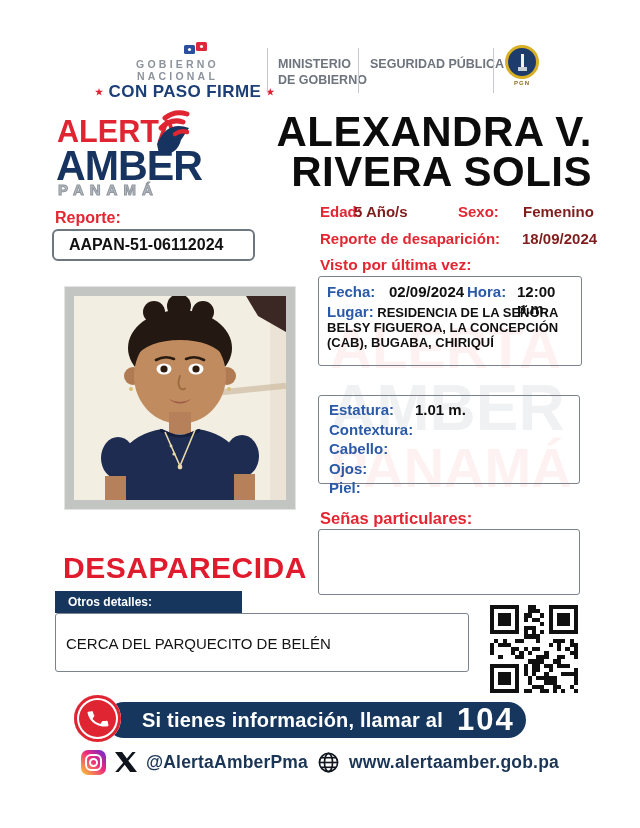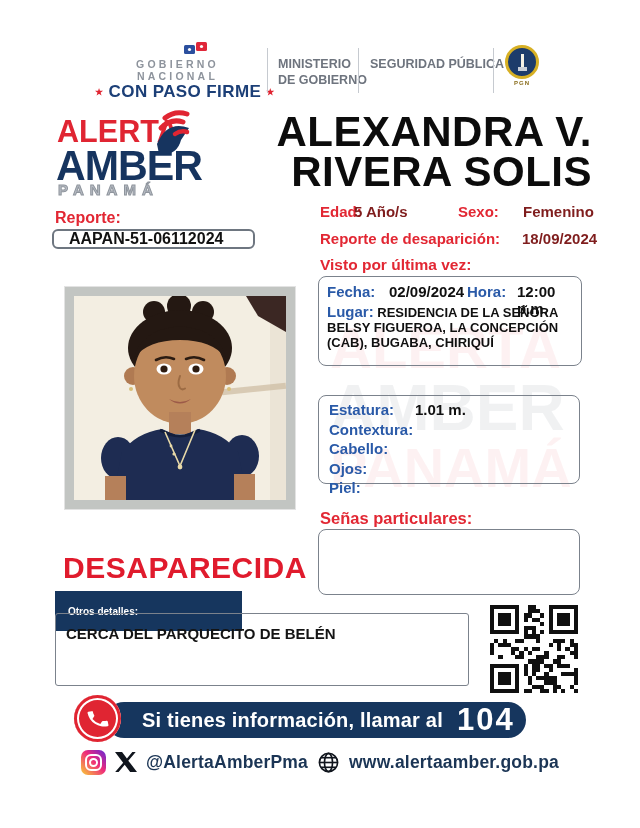--- a/index.html
+++ b/index.html
@@ -33,43 +33,43 @@
   .name-block{left:260px;top:112px;width:332px;text-align:right;font-size:42px;line-height:40px;font-weight:bold;color:#0c0c0c;letter-spacing:.5px;}
 
   
   .watermark{left:330px;top:318px;width:300px;z-index:0;font-weight:bold;line-height:60px;pointer-events:none;}
   .watermark .w1{font-size:58px;color:#e02532;opacity:.06;}
   .watermark .w2{font-size:64px;color:#4d5a68;opacity:.08;}
   .watermark .w3{font-size:56px;color:#e02532;opacity:.06;}
 
   
   .reporte-label{left:55px;top:209px;font-size:16px;font-weight:bold;color:#e22733;}
-  .reporte-box{left:52px;top:229px;width:203px;height:20px;border:2px solid #6e7680;border-radius:6px;box-sizing:border-box;
+  .reporte-box{left:52px;top:229px;width:203px;height:32px;border:2px solid #6e7680;border-radius:6px;box-sizing:border-box;
     font-size:16px;font-weight:bold;color:#111;display:flex;align-items:center;padding-left:15px;}
 
   .photo-frame{left:65px;top:287px;width:230px;height:222px;box-sizing:border-box;border:9px solid #c2c5c2;outline:1px solid #e3e3e3;background:#f3eee2;}
   .status-text{left:50px;top:551px;width:270px;text-align:center;font-size:30px;font-weight:bold;color:#e01b2d;letter-spacing:.5px;}
 
-  .otros-bar{left:55px;top:591px;width:187px;height:40px;background:#16365e;color:#fff;font-size:10px;font-weight:bold;display:flex;align-items:center;padding-left:13px;box-sizing:border-box;}
-  .otros-box{left:55px;top:613px;width:414px;height:73px;border:1.5px solid #7b828c;border-radius:3px;box-sizing:border-box;padding:11px 10px;font-size:15px;font-weight:bold;color:#141414;}
+  .otros-bar{left:55px;top:591px;width:187px;height:22px;background:#16365e;color:#fff;font-size:12px;font-weight:bold;display:flex;align-items:center;padding-left:13px;box-sizing:border-box;}
+  .otros-box{left:55px;top:613px;width:414px;height:59px;border:1.5px solid #7b828c;border-radius:3px;box-sizing:border-box;padding:21px 10px;font-size:15px;font-weight:normal;color:#141414;}
 
   .qr-wrap{left:489px;top:601px;width:90px;height:95px;display:flex;align-items:center;justify-content:center;background:#fff;}
 
   
   .rc-label{color:#e22733;font-weight:bold;font-size:15px;}
   .rc-value{color:#7f1d1d;font-weight:bold;font-size:15px;}
   .row-edad{left:320px;top:203px;width:272px;}
   .row-edad .v1{position:absolute;left:34px;top:0;}
   .row-edad .l2{position:absolute;left:138px;top:0;}
   .row-edad .v2{position:absolute;left:203px;top:0;}
   .row-rep{left:320px;top:230px;width:272px;}
   .row-rep .v{position:absolute;left:202px;top:0;}
   .visto-label{left:320px;top:256px;font-size:15.5px;font-weight:bold;color:#e22733;}
 
-  .info-box{border:1.5px solid #7b828c;border-radius:8px;box-sizing:border-box;background:transparent;z-index:1;}
+  .info-box{border:1.5px solid #7b828c;border-radius:3px;box-sizing:border-box;background:transparent;z-index:1;}
   .box-visto{left:318px;top:276px;width:264px;height:90px;padding:6px 8px;}
   .blue{color:#2a5aa8;font-weight:bold;font-size:15px;}
   .black-v{color:#101010;font-weight:bold;font-size:15px;}
   .fecha-line{position:relative;height:19px;}
   .fecha-line .f-l{position:absolute;left:0;}
   .fecha-line .f-v{position:absolute;left:62px;}
   .fecha-line .h-l{position:absolute;left:140px;}
   .fecha-line .h-v{position:absolute;left:190px;}
   .lugar-p{margin:2px 0 0 0;font-size:13px;line-height:15px;font-weight:bold;color:#101010;}
   .lugar-p .blue{font-size:15px;}

